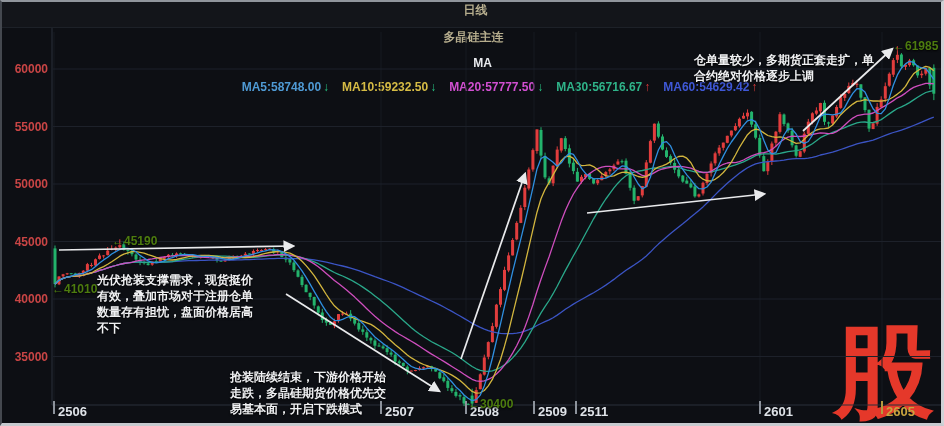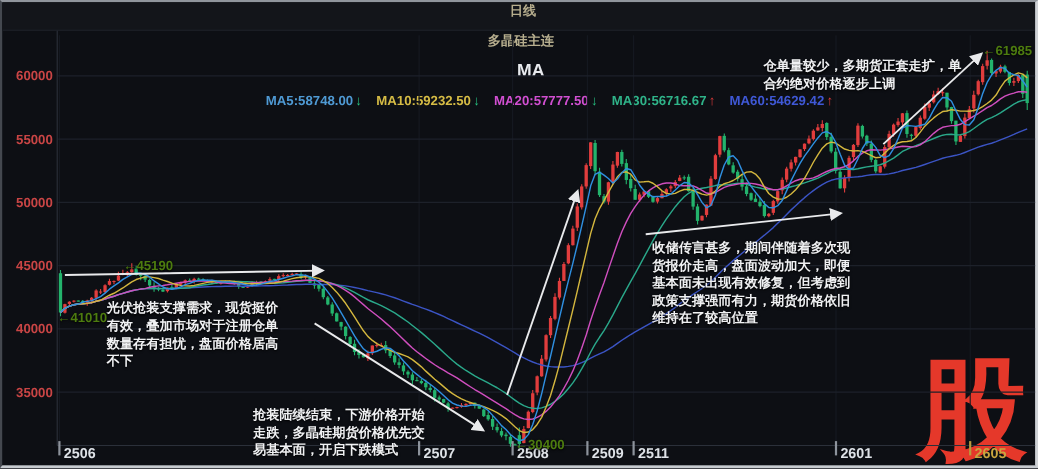--- a/index.html
+++ b/index.html
@@ -7,21 +7,21 @@
   #app{position:relative;width:944px;height:426px;background:#0d0f14;overflow:hidden;
        border-top:2px solid #90959c;border-left:2px solid #44484f;
        border-right:3px solid #cfd2d6;border-bottom:3px solid #c6cacf;
        box-sizing:border-box;}
   
   #topbar{position:absolute;left:0;top:0;width:100%;height:26px;background:#13151a;
           display:flex;align-items:center;gap:10px;padding-left:8px;box-sizing:border-box;
           border-bottom:1px solid #1d2128;white-space:nowrap;flex-direction:column;}
   #topbar .title{color:#b7ae8e;font-size:12px;font-weight:bold;}
   #symbol{margin-left:-4px;}
-  #ma-prefix{color:#e8eaee;font-size:16px;font-weight:bold;margin-left:14px;}
+  #ma-prefix{color:#e8eaee;font-size:12px;font-weight:bold;margin-left:14px;}
   #ma-list{display:flex;gap:13px;padding-left:48px;}
   .ma-item{font-size:12px;font-weight:bold;display:flex;align-items:center;gap:2px;}
   .ma-arrow{font-size:12px;font-weight:bold;}
   
   #chart-layer{position:absolute;left:0;top:0;width:944px;height:426px;}
   #plot{position:absolute;left:0;top:0;z-index:2;}
   #plot text{font-family:"Liberation Sans","DejaVu Sans",sans-serif;}
   .ann{position:absolute;z-index:3;color:#f0f1f3;font-size:12px;font-weight:600;
        line-height:16px;word-break:break-all;text-shadow:0 1px 2px #000;}
   #ann-cangdan{left:692px;top:50px;width:190px;}
@@ -550,21 +550,20 @@
         <rect x="531" y="399" width="2" height="13" fill="#8d939c"></rect>
         <text x="536" y="414" fill="#dfe3e8" font-size="13" font-weight="bold">2509</text>
         <rect x="573" y="399" width="2" height="13" fill="#8d939c"></rect>
         <text x="578" y="414" fill="#dfe3e8" font-size="13" font-weight="bold">2511</text>
         <rect x="757" y="399" width="2" height="13" fill="#8d939c"></rect>
         <text x="762" y="414" fill="#dfe3e8" font-size="13" font-weight="bold">2601</text>
         <rect x="879" y="399" width="2" height="13" fill="#b99a3e"></rect>
         <text x="884" y="414" fill="#c9a53f" font-size="13" font-weight="bold">2605</text>
       </svg>
     <div class="ann" id="ann-cangdan">仓单量较少，多期货正套走扩，单合约绝对价格逐步上调</div>
-    <div class="ann" id="ann-shouchu">收储传言甚多，期间伴随着多次现货报价走高，盘面波动加大，即便基本面未出现有效修复，但考虑到政策支撑强而有力，期货价格依旧维持在了较高位置</div>
     <div class="ann" id="ann-guangfu">光伏抢装支撑需求，现货挺价有效，叠加市场对于注册仓单数量存有担忧，盘面价格居高不下</div>
     <div class="ann" id="ann-qiangzhuang">抢装陆续结束，下游价格开始走跌，多晶硅期货价格优先交易基本面，开启下跌模式</div>
     <div id="logo" style="color: rgb(229, 56, 42);">股</div>
   <div class="ptag" style="left: 110px; top: 232px;">←45190</div>
       <div class="ptag" style="left: 50px; top: 280px;">←41010</div>
       <div class="ptag" style="left: 891px; top: 37px;">←61985</div>
       <div class="ptag" style="left: 466px; top: 395px; text-align: right;">←30400</div>
     </div>
 </div>
 

